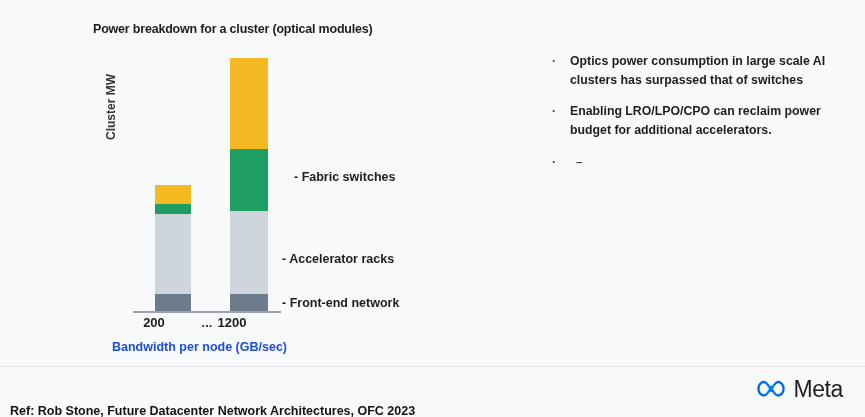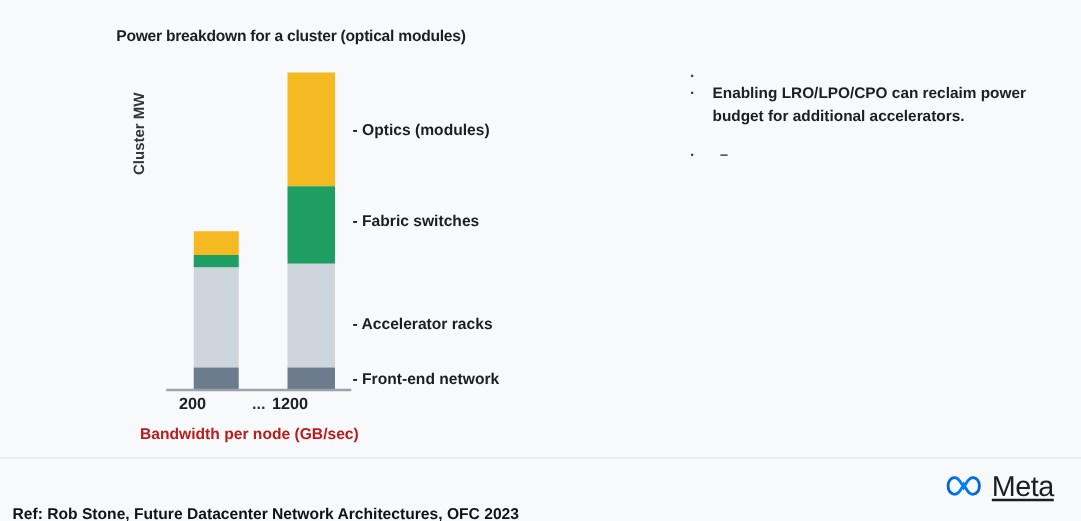--- a/index.html
+++ b/index.html
@@ -103,35 +103,35 @@
   .xtick-200  { left: 128px; width: 52px; }
   .xtick-dots { left: 191px; width: 32px; color: #33373b; }
   .xtick-1200 { left: 204px; width: 56px; }
 
   .x-axis-label {
     position: absolute;
     left: 112px;
     top: 340px;
     font-size: 12.5px;
     font-weight: bold;
-    color: #b91c1c;
+    color: #1d4ed8;
     white-space: nowrap;
   }
 
   
   .seg-label {
     position: absolute;
     left: 282px;
     font-size: 12.5px;
     font-weight: bold;
     color: #1c1e21;
     white-space: nowrap;
   }
   .seg-label-optics      { top: 97px; }
-  .seg-label-fabric      { top: 170px; }
+  .seg-label-fabric      { top: 170px; margin-left: 12px; }
   .seg-label-accelerator { top: 252px; }
   .seg-label-frontend    { top: 296px; }
 
   
   .bullet-panel {
     position: absolute;
     left: 540px;
     top: 52px;
     width: 310px;
   }
@@ -203,21 +203,20 @@
   .meta-logo .infinity-icon {
     display: block;
     width: 30px;
     height: 20px;
   }
   .meta-logo .meta-word {
     font-size: 23px;
     color: #1c1e21;
     letter-spacing: -0.4px;
     line-height: 1;
-    text-decoration: underline;
   }
 </style>
 </head>
 <body>
 
 <div class="slide">
 
   <div class="chart-panel">
 
     <div class="chart-title">Power breakdown for a cluster (optical modules)</div>
@@ -243,31 +242,31 @@
     </div>
 
     <div class="axis-line"></div>
 
     <div class="xtick xtick-200">200</div>
     <div class="xtick xtick-dots">...</div>
     <div class="xtick xtick-1200">1200</div>
 
     <div class="x-axis-label">Bandwidth per node (GB/sec)</div>
 
-    <div class="seg-label seg-label-optics">- Optics (modules)</div>
     <div class="seg-label seg-label-fabric">- Fabric switches</div>
     <div class="seg-label seg-label-frontend">- Front-end network</div>
     <div class="seg-label seg-label-accelerator">- Accelerator racks</div>
 
   </div>
 
   <div class="bullet-panel">
 
     <div class="bullet">
       <span class="marker">·</span>
+      <span>Optics power consumption in large scale AI clusters has surpassed that of switches</span>
     </div>
 
     <div class="bullet">
       <span class="marker">·</span>
       <span>Enabling LRO/LPO/CPO can reclaim power budget for additional accelerators.</span>
     </div>
 
     <div class="bullet-sub">
       <span class="marker">–</span>
     </div>

